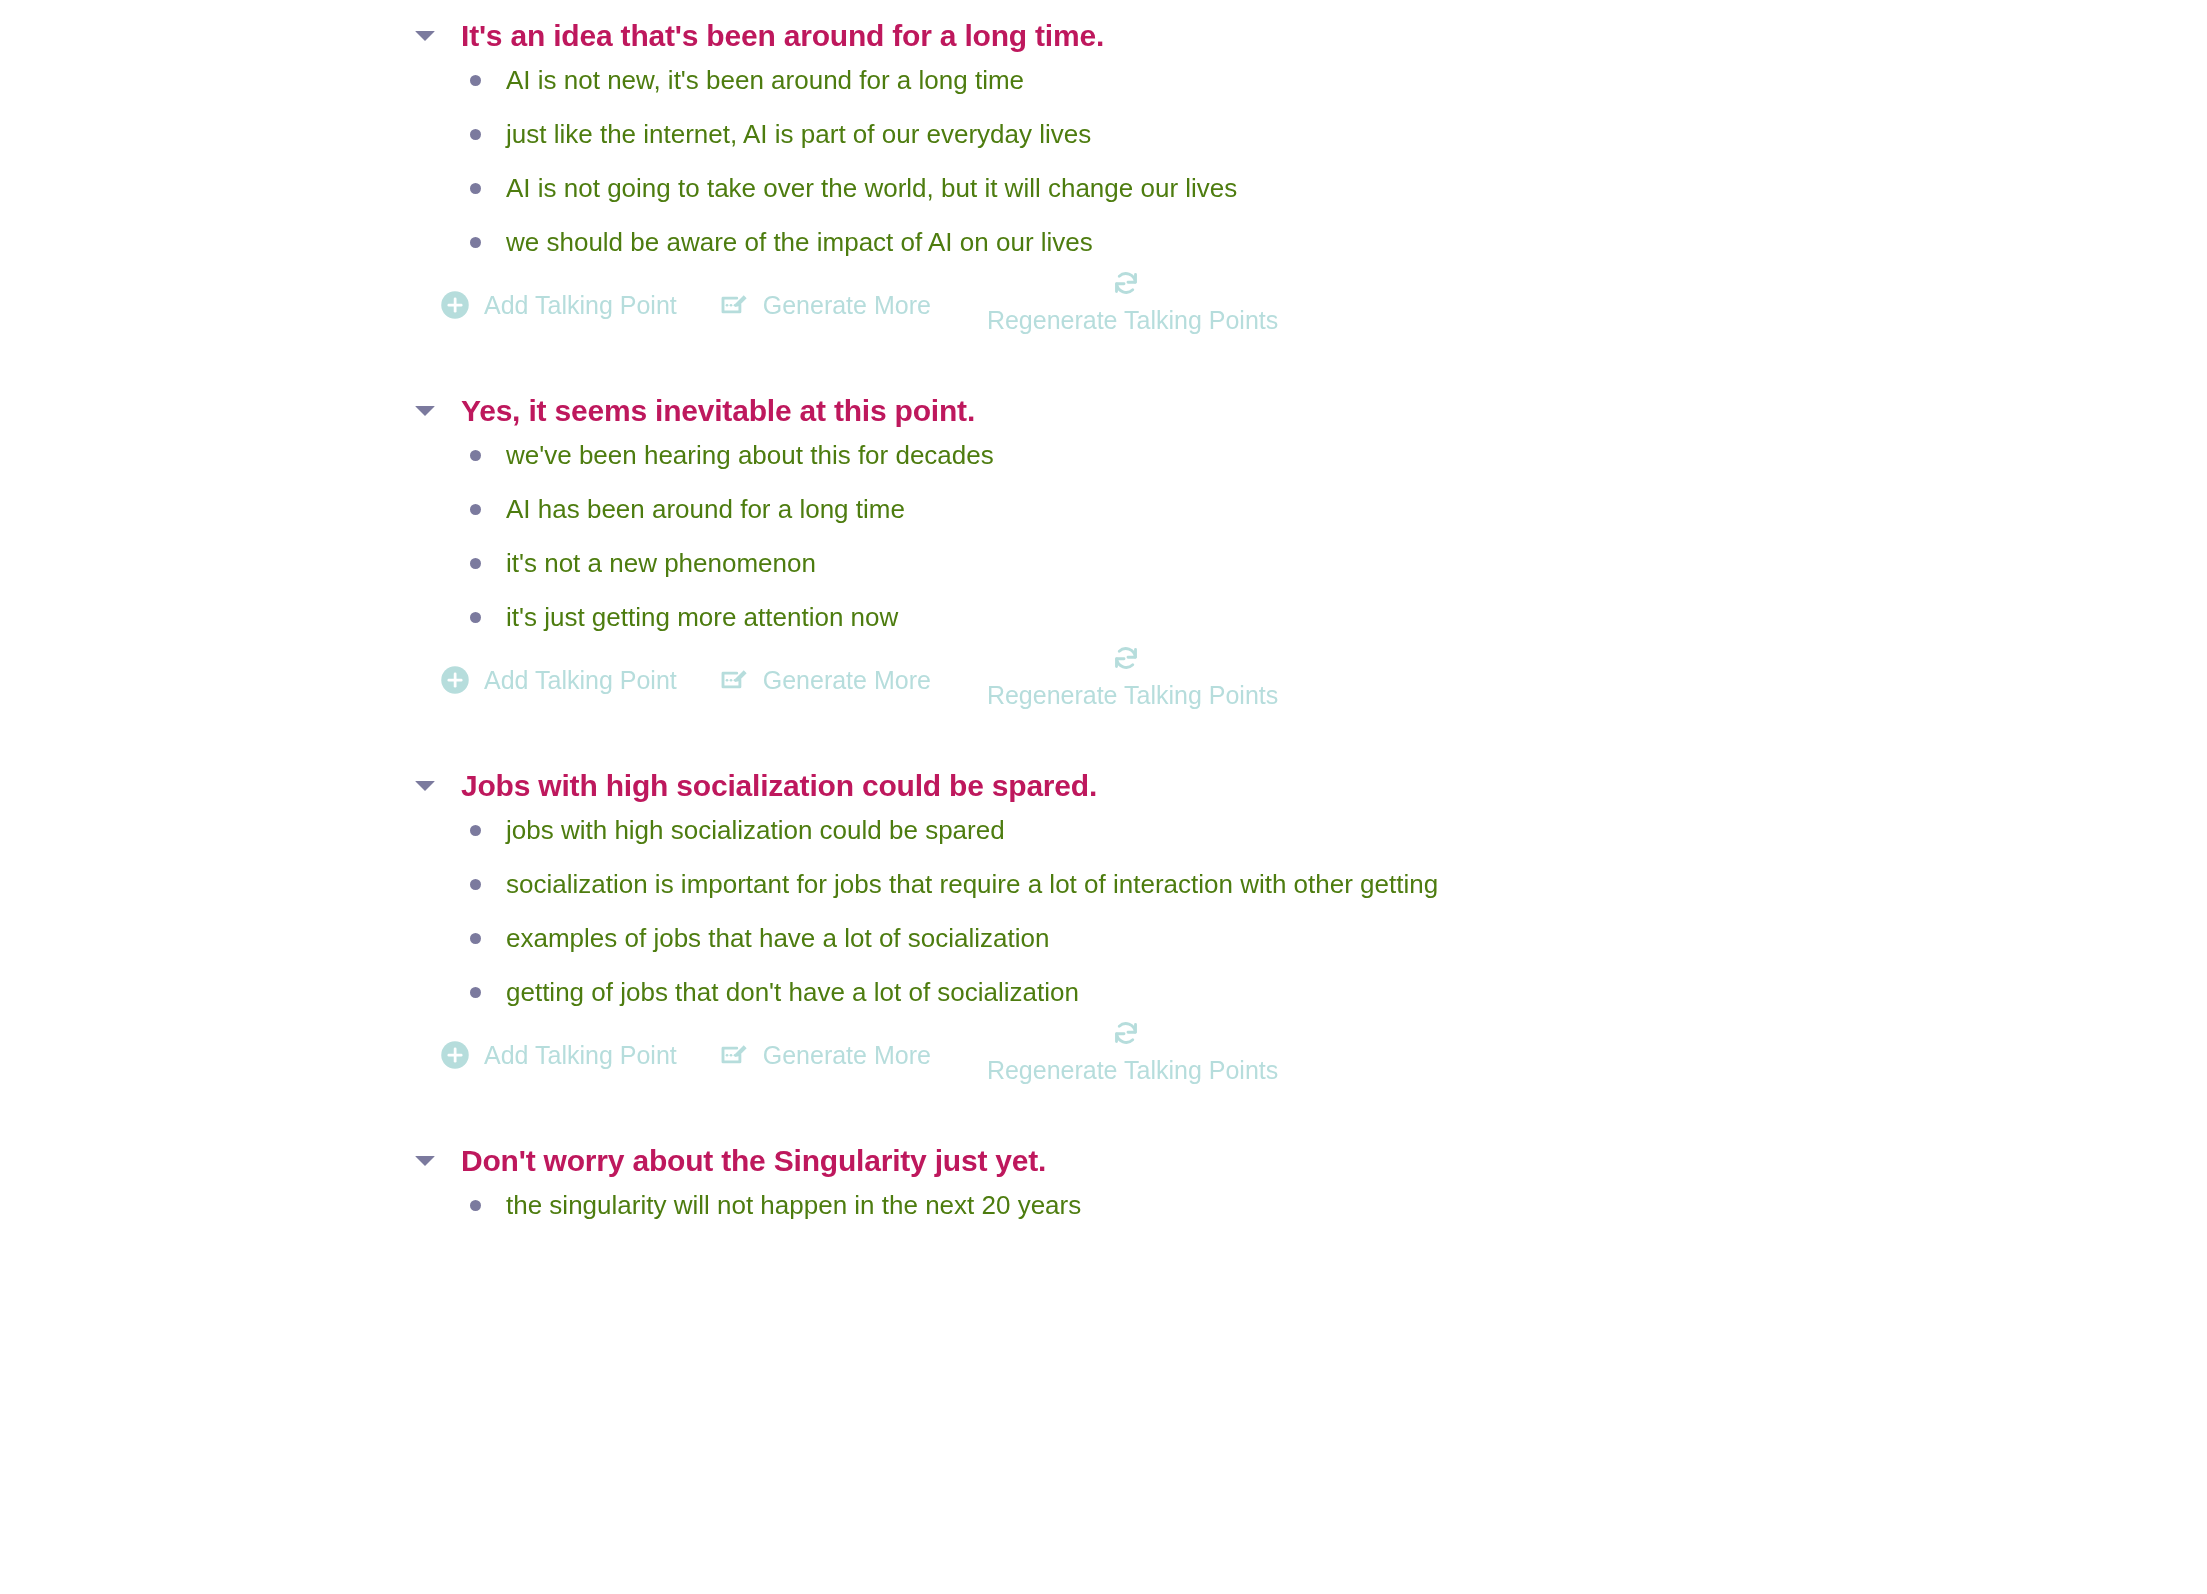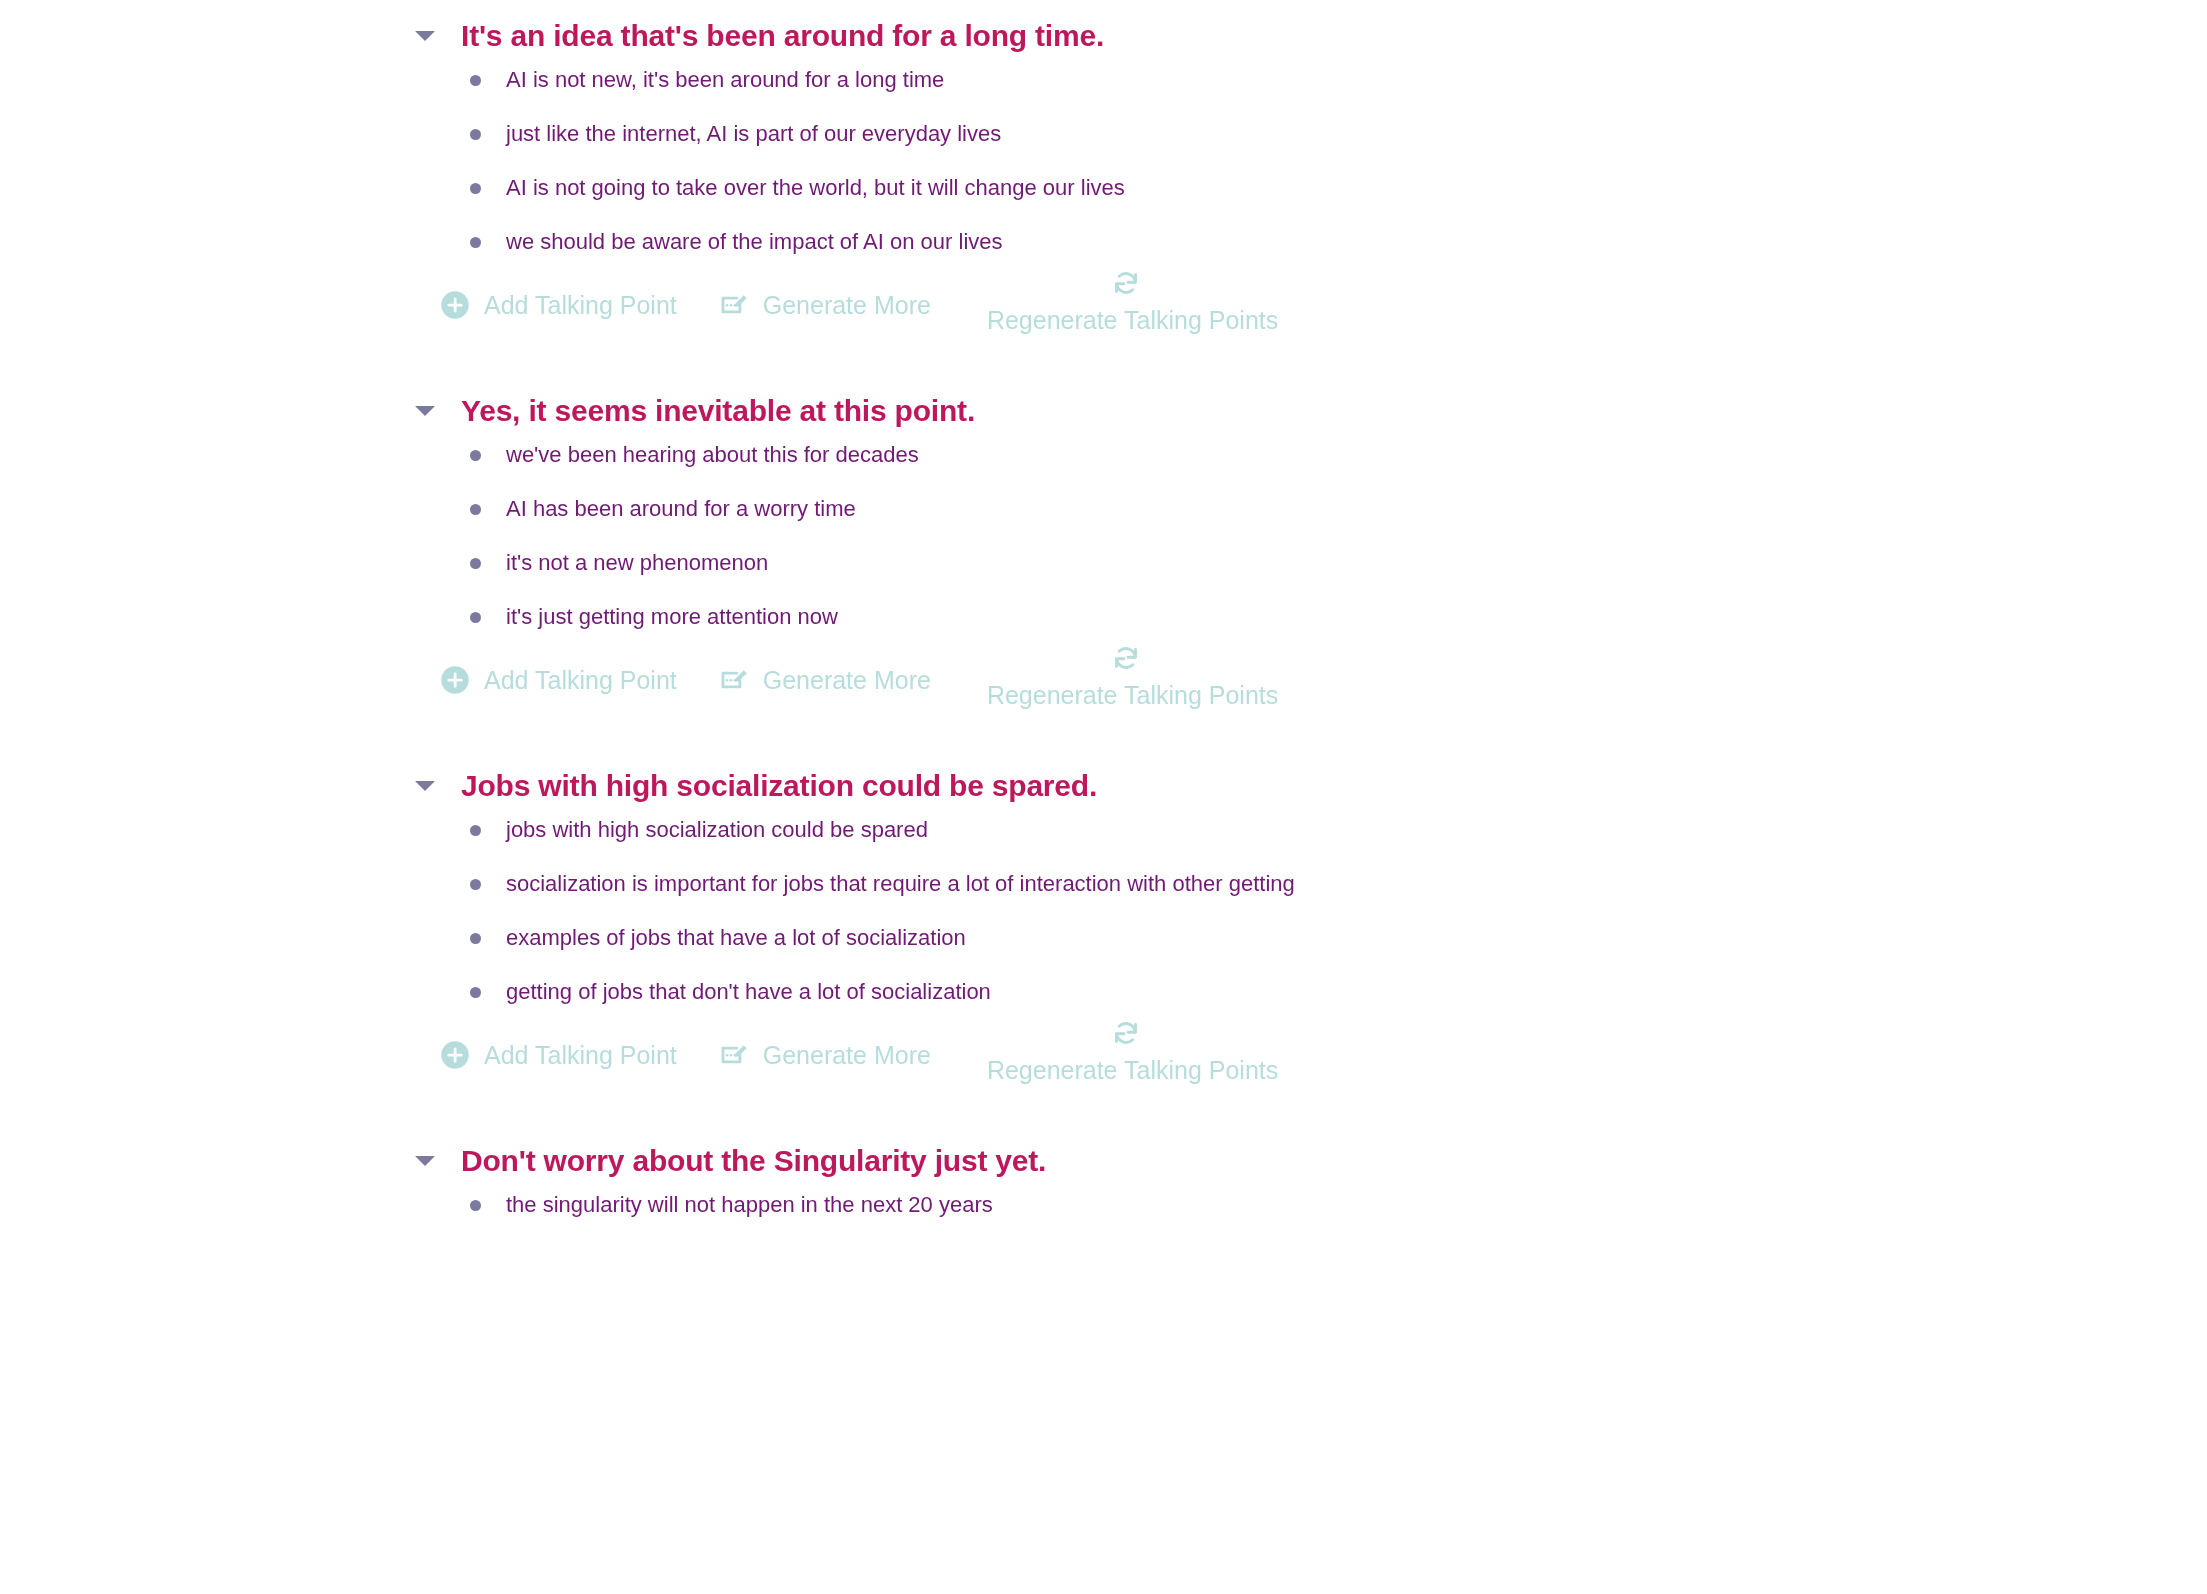--- a/index.html
+++ b/index.html
@@ -81,22 +81,22 @@
   .bullet-dot-icon {
     flex: 0 0 auto;
     width: 11px;
     height: 11px;
     border-radius: 50%;
     background: #7b7a9e;
     margin-top: 17px;
     margin-right: 25px;
   }
   .tp-bullet-text {
-    font-size: 22px;
-    color: #701a75;
+    font-size: 26px;
+    color: #4d7c0f;
     line-height: 44px;
     white-space: nowrap;
   }
 
   
   .tp-actions {
     display: flex;
     align-items: center;
     padding-left: 25px;
     margin-top: 9px;
@@ -198,21 +198,21 @@
         </div>
       <div class="tp-title">Yes, it seems inevitable at this point.</div>
     </div>
     <ul class="tp-bullets">
         <li class="tp-bullet">
           <span class="bullet-dot-icon"></span>
           <span class="tp-bullet-text">we've been hearing about this for decades</span>
         </li>
         <li class="tp-bullet">
           <span class="bullet-dot-icon"></span>
-          <span class="tp-bullet-text">AI has been around for a worry time</span>
+          <span class="tp-bullet-text">AI has been around for a long time</span>
         </li>
         <li class="tp-bullet">
           <span class="bullet-dot-icon"></span>
           <span class="tp-bullet-text">it's not a new phenomenon</span>
         </li>
         <li class="tp-bullet">
           <span class="bullet-dot-icon"></span>
           <span class="tp-bullet-text">it's just getting more attention now</span>
         </li>
       </ul>

